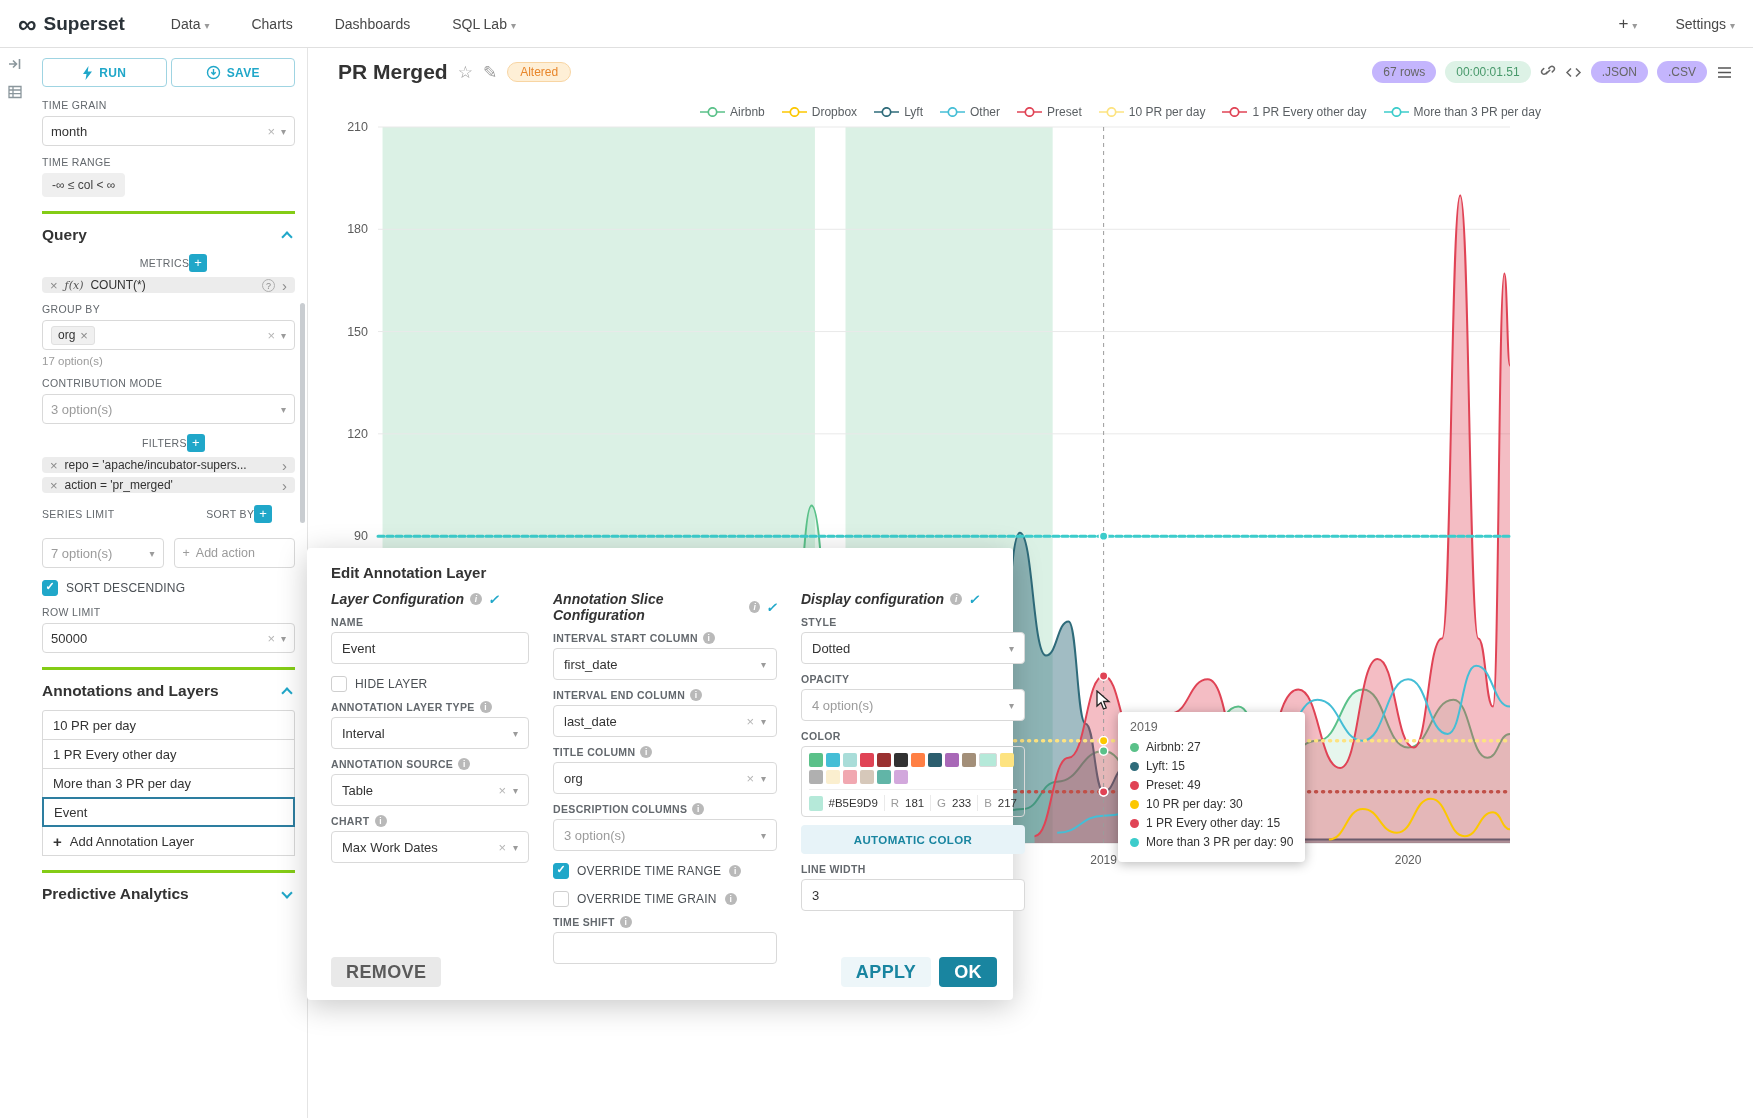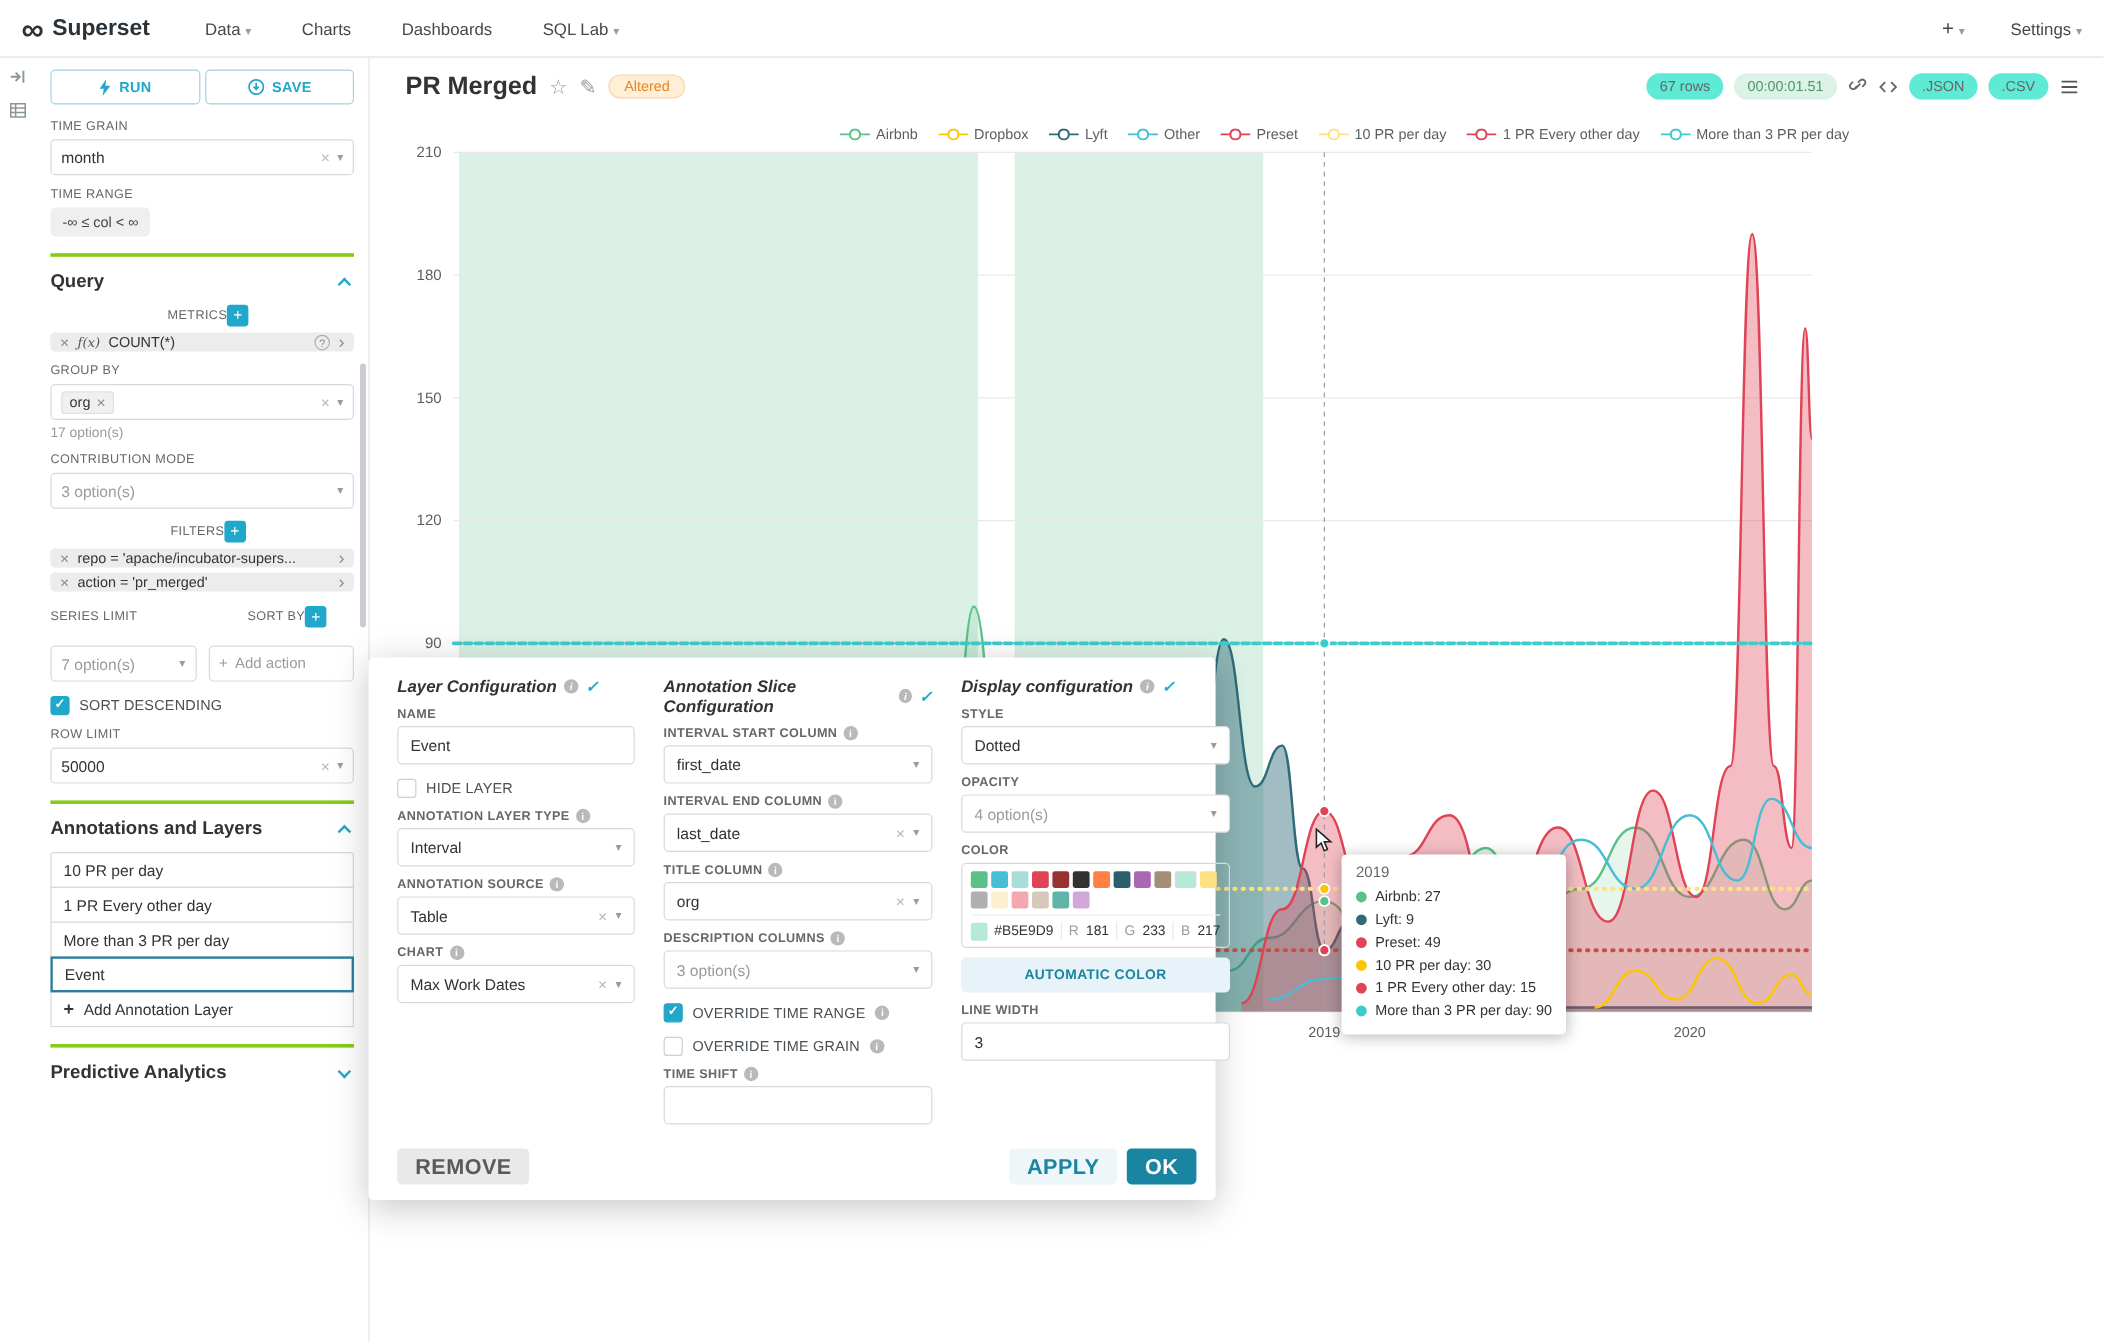--- a/index.html
+++ b/index.html
@@ -58,21 +58,21 @@
   .layer-item.selected{border:2px solid #2D7EA0;z-index:2;}
   .layer-add{gap:8px;color:#333;}
   .layer-add .plus-g{color:#333;font-size:15px;font-weight:bold;}
 
   
   .chart-head{position:absolute;top:12px;left:30px;right:20px;display:flex;align-items:center;gap:10px;}
   .chart-title{font-size:21px;font-weight:600;color:#333;}
   .head-icon{color:#9B9B9B;font-size:17px;cursor:pointer;}
   .altered-badge{background:#FEEFD6;border:1px solid #F8D5A3;color:#E8862B;font-size:12px;padding:2px 12px;border-radius:11px;}
   .head-right{margin-left:auto;display:flex;align-items:center;gap:9px;}
-  .meta-pill{background:#5eead4;color:#666;font-size:12px;padding:4px 11px;border-radius:12px;white-space:nowrap;}
+  .meta-pill{background:#c4b5fd;color:#666;font-size:12px;padding:4px 11px;border-radius:12px;white-space:nowrap;}
   .timer-pill{background:#DDF2E6;color:#48996B;}
   .icon-btn{display:flex;align-items:center;justify-content:center;cursor:pointer;}
 
   
   .legend{position:absolute;top:57px;left:180px;right:0;display:flex;justify-content:center;gap:17px;}
   .legend-item{display:flex;align-items:center;gap:5px;font-size:12px;color:#5A5F63;cursor:pointer;white-space:nowrap;}
 
   
   #chart-svg{position:absolute;top:72px;left:0;}
 
@@ -418,21 +418,21 @@
 
 <div class="tooltip">
   <div class="tt-title">2019</div>
   <div id="tooltip-items">
       <div class="tt-row">
         <span class="tt-dot" style="background: rgb(90, 193, 137);"></span>
         <span>Airbnb: 27</span>
       </div>
       <div class="tt-row">
         <span class="tt-dot" style="background: rgb(46, 107, 122);"></span>
-        <span>Lyft: 9</span>
+        <span>Lyft: 15</span>
       </div>
       <div class="tt-row">
         <span class="tt-dot" style="background: rgb(224, 67, 85);"></span>
         <span>Preset: 49</span>
       </div>
       <div class="tt-row">
         <span class="tt-dot" style="background: rgb(252, 199, 0);"></span>
         <span>10 PR per day: 30</span>
       </div>
       <div class="tt-row">
@@ -444,20 +444,21 @@
         <span>More than 3 PR per day: 90</span>
       </div>
     </div>
 </div>
 
 <svg class="cursor" width="20" height="22">
   <path d="M5 1 L5 16 L9 12.5 L11.5 19 L14.2 17.8 L11.6 11.5 L17 11.5 Z" fill="#fff" stroke="#222" stroke-width="1.3"></path>
 </svg>
 
 <div class="modal">
+  <div class="modal-title">Edit Annotation Layer</div>
   <div class="modal-grid">
 
     <div>
       <div class="sec-title">
           <span>Layer Configuration</span>
           <span class="info">i</span>
           <span class="okcheck">✓</span>
         </div>
       <div class="flabel">NAME</div>
       <input class="finput" value="Event" style="">

